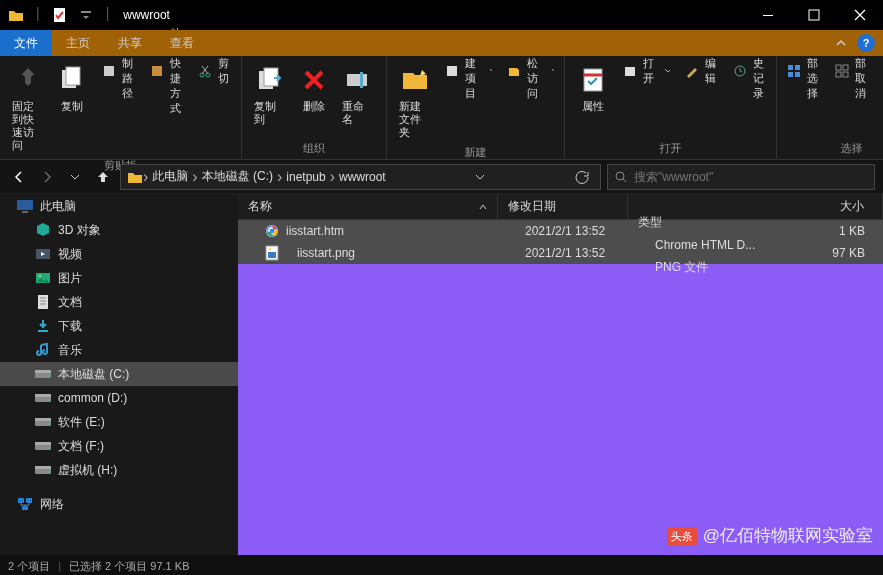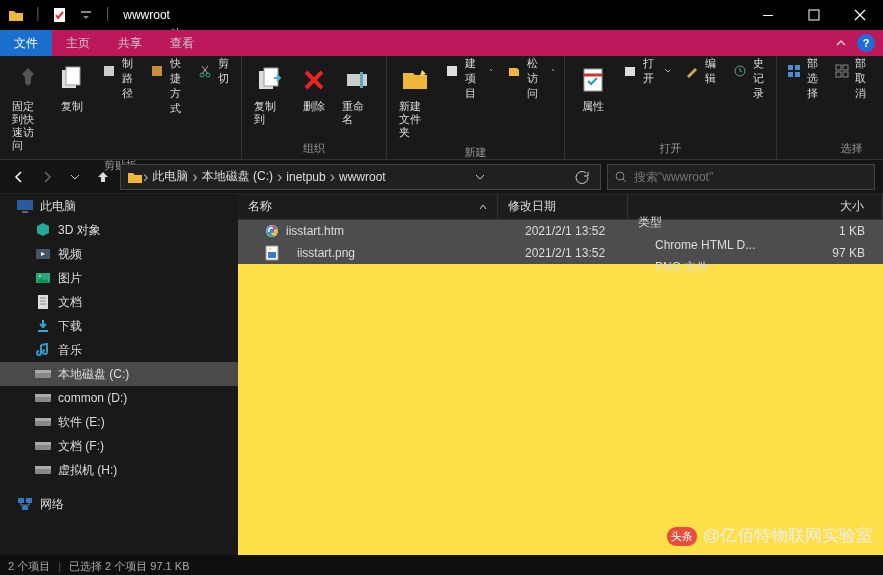--- a/index.html
+++ b/index.html
@@ -8,21 +8,21 @@
 
 .titlebar { height:30px; display:flex; align-items:center; background:#000; }
 .qat { display:flex; gap:6px; padding-left:6px; }
 .qat-btn { width:20px; height:20px; display:flex; align-items:center; justify-content:center; }
 .qat-sep { color:#555; margin:0 4px; font-size:14px; }
 .title { color:#fff; font-size:12px; margin-left:10px; }
 .wincontrols { margin-left:auto; display:flex; }
 .winbtn { width:46px; height:30px; display:flex; align-items:center; justify-content:center; }
 
 
-.tabrow { height:26px; background:#be185d; display:flex; align-items:center; position:relative; }
+.tabrow { height:26px; background:#a16207; display:flex; align-items:center; position:relative; }
 .tab { height:26px; padding:0 14px; display:flex; align-items:center; font-size:12px; color:#ccc; }
 .tab.active { background:#1a6fcc; color:#fff; }
 .tabright { margin-left:auto; display:flex; align-items:center; padding-right:8px; gap:10px; }
 .help-circle { width:18px; height:18px; border-radius:50%; background:#1e6ed6; display:flex; align-items:center; justify-content:center; color:#fff; font-size:11px; font-weight:bold; }
 
 
 .ribbon { height:104px; background:#191919; border-bottom:1px solid #333; display:flex; }
 .group { border-right:1px solid #333; display:flex; flex-direction:column; }
 .group-body { flex:1; display:flex; align-items:flex-start; padding:4px 6px; }
 .group-label { text-align:center; color:#999; font-size:11px; padding-bottom:3px; }
@@ -46,38 +46,38 @@
 
 .body { display:flex; height:361px; }
 .tree { width:238px; background:#191919; overflow:hidden; color:#ddd; font-size:12px; }
 .tree-item { display:flex; align-items:center; gap:6px; height:24px; padding-left:16px; }
 .tree-item.sub { padding-left:34px; }
 .tree-item.sel { background:#4a4a4a; }
 .tree-item .ico { width:18px; height:18px; display:flex; align-items:center; justify-content:center; }
 .tree-sep { height:10px; }
 
 
-.list { flex:1; background:#fde047; color:#ddd; }
+.list { flex:1; background:#8b5cf6; color:#ddd; }
 .cols { display:flex; height:26px; background:#1d1d1d; border-bottom:1px solid #333; font-size:12px; color:#ddd; }
 .col-h { display:flex; align-items:center; padding:0 10px; border-right:1px solid #333; }
 .col-name  { width:260px; }
 .col-date  { width:130px; }
 .col-type  { width:132px;margin-top:28px; }
 .col-size  { flex:1; justify-content:flex-end; padding-right:18px; }
 .row { display:flex; height:22px; align-items:center; font-size:12px; }
 .row.sel { background:#4d4d4d;padding-left:17px; }
 .cell { padding:0 10px; overflow:hidden; white-space:nowrap; text-overflow:ellipsis; }
 
 
 .statusbar { height:22px; background:#0f0f0f; color:#aaa; font-size:11px; display:flex; align-items:center; padding:0 8px; gap:8px; }
 .stat-sep { color:#555; }
 
 
 .watermark { position:absolute; right:10px; bottom:28px; color:#eee; font-size:17px; font-family:sans-serif; }
-.wm-logo { display:inline-block; background:#e84c3d; color:#fff; font-size:11px; padding:2px 4px; border-radius:9px; margin-right:6px; vertical-align:middle; }
+.wm-logo { display:inline-block; background:#e84c3d; color:#fff; font-size:11px; padding:2px 4px; border-radius:3px; margin-right:6px; vertical-align:middle; }
 
 svg { display:block; }
 </style>
 </head>
 <body>
 
 <div class="titlebar">
   <div class="qat">
     <div class="qat-btn">
       <svg width="16" height="14">

